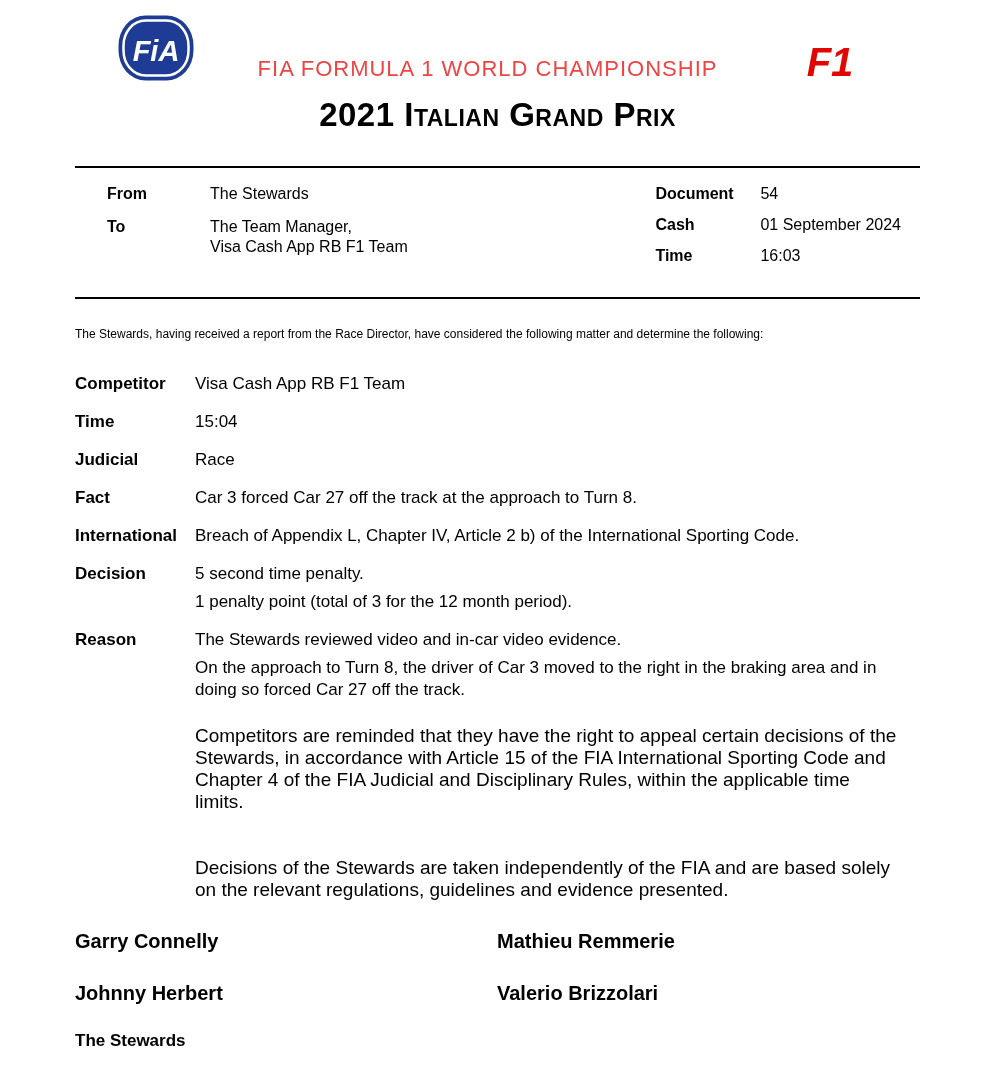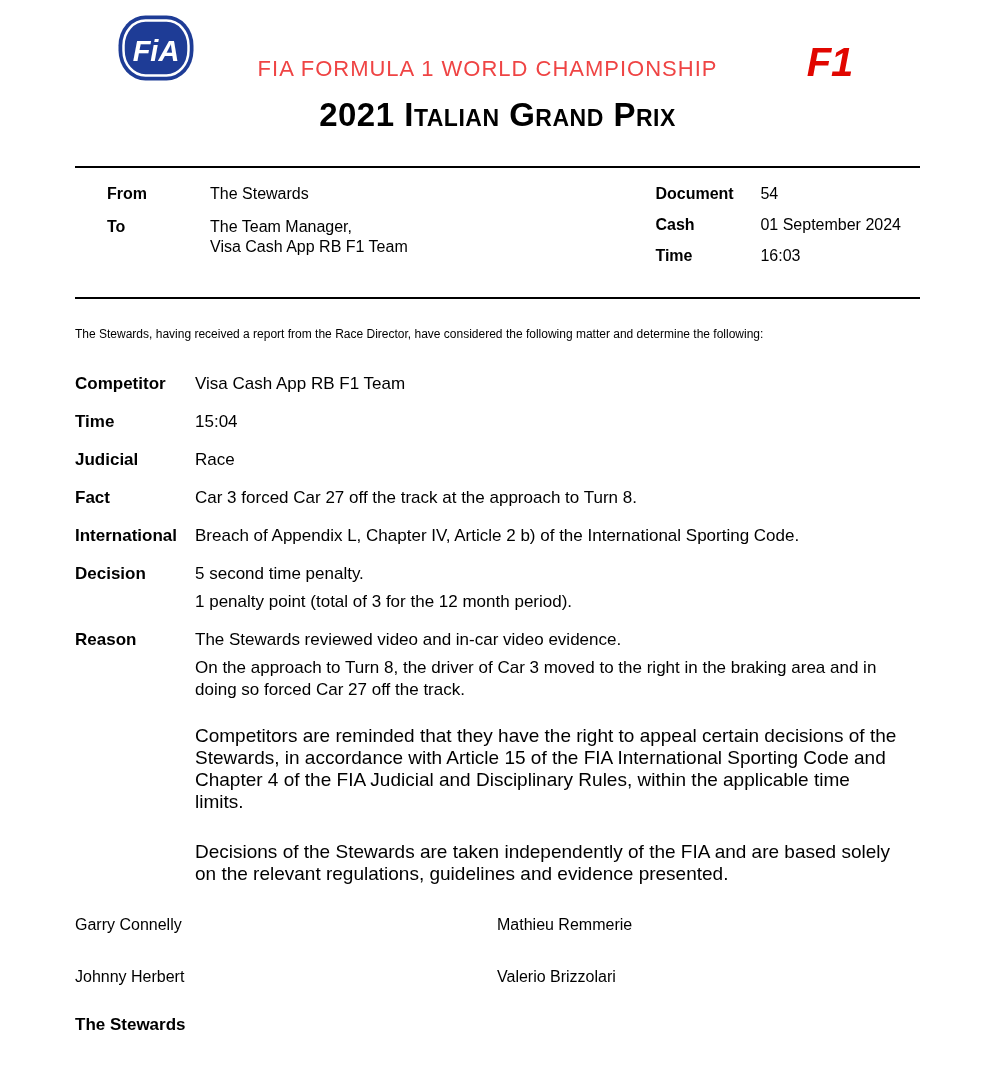--- a/index.html
+++ b/index.html
@@ -48,27 +48,27 @@
   
   .case { margin-top:28px; }
   .case-row { display:flex; margin-bottom:16px; }
   .case-label { width:120px; flex-shrink:0; font-weight:bold; font-size:17px; line-height:22px; }
   .case-value { font-size:17px; line-height:22px; max-width:705px; }
   .case-value .second-line { margin-top:6px; }
 
   
   .para { margin-left:120px; font-size:19px; line-height:22px; max-width:705px; }
   .para-appeal { margin-top:24px; }
-  .para-independence { margin-top:28px; }
+  .para-independence { margin-top:44px; }
 
   
   .signatures { display:flex; margin-top:28px; }
   .sig-col { display:flex; flex-direction:column; gap:28px; }
   .sig-col-left { width:422px; }
-  .sig-name { font-weight:normal; font-size:16px; line-height:24px; }
+  .sig-name { font-weight:bold; font-size:20px; line-height:24px; }
   .sig-footer { font-weight:bold; font-size:17px; margin-top:26px; }
 </style>
 </head>
 <body>
 
 <div class="page">
 
   <header class="top">
     <svg width="78" height="68" viewBox="0 0 78 68" aria-hidden="true">
       <rect x="1.5" y="1.5" width="75" height="65" rx="27" ry="30" fill="#1e3c96"></rect>

